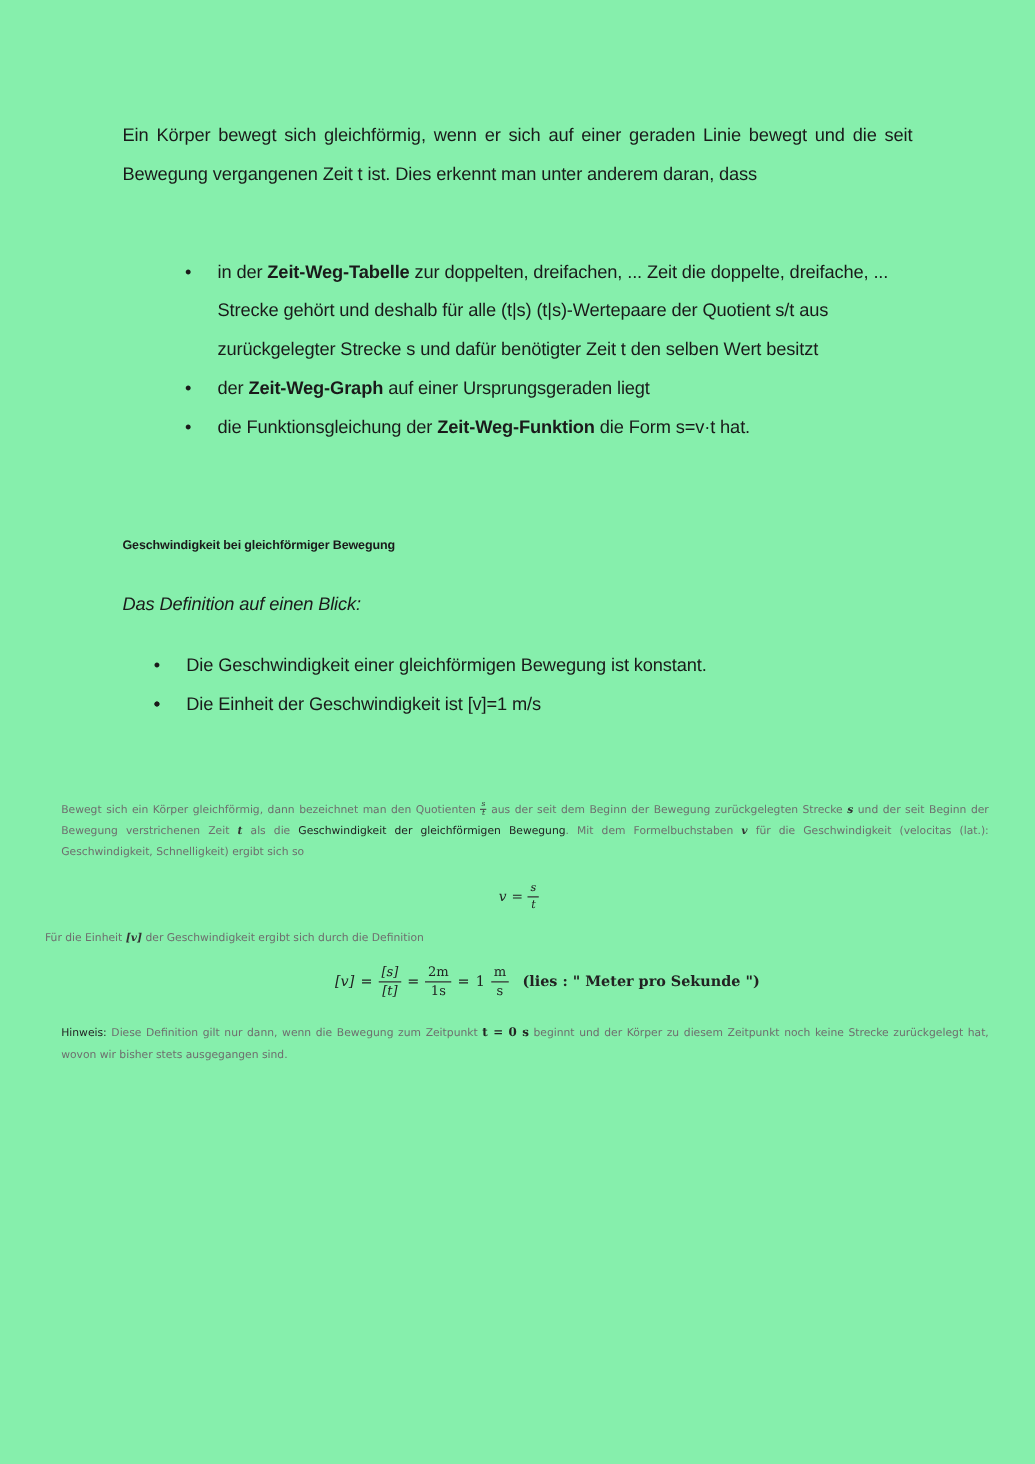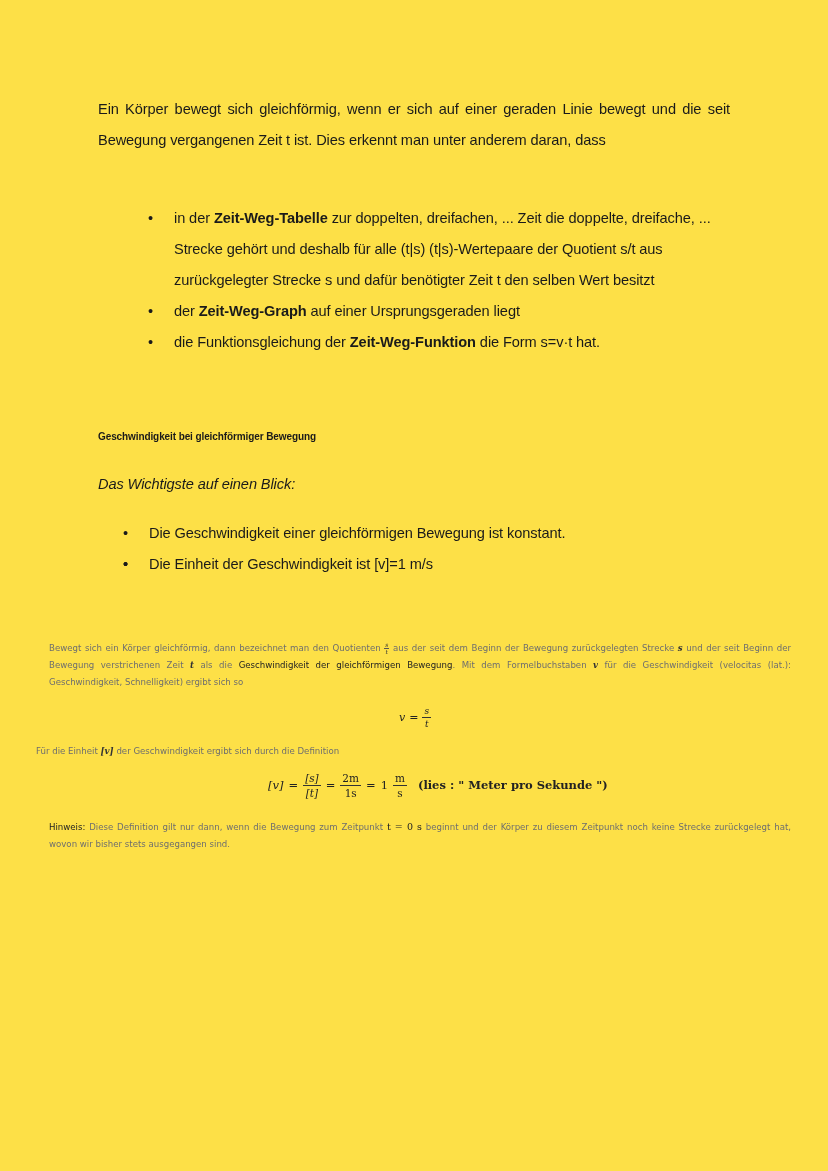--- a/index.html
+++ b/index.html
@@ -1,17 +1,17 @@
 <!DOCTYPE html>
 <html><head>
   <meta charset="utf-8">
   <style>
     html, body { margin: 0; padding: 0; background: #ffffff; }
     body { width: 828px; height: 1171px; position: relative; overflow: hidden; }
-    .page { position: absolute; left: 0; top: 0; width: 828px; height: 1171px; background: #fde047; }
+    .page { position: absolute; left: 0; top: 0; width: 828px; height: 1171px; background: #86efac; }
 
     .main {
       font-family: "Liberation Sans", sans-serif;
       color: #1a1a1a;
       font-size: 14.6px;
       letter-spacing: -0.1px;
     }
     .p1 {
       position: absolute; left: 98px; top: 94px; width: 632px;
       line-height: 31px; text-align: justify; margin: 0;
@@ -55,21 +55,21 @@
     .frac .num { border-bottom: 0.8px solid #333; padding: 0 2px; line-height: 12px; font-size: 9px; }
     .frac .den { line-height: 12px; font-size: 9px; }
 
     .w2 { position: absolute; left: 36px; top: 743px; margin: 0; }
     .eq2 { position: absolute; left: 268px; top: 771px; font-size: 11.5px; display: flex; align-items: center; gap: 5px; }
     .eq2 .var { font-style: italic; }
     .eq2 .frac .num, .eq2 .frac .den { font-size: 10.5px; line-height: 14px; }
     .eq2 .lies { font-weight: bold; margin-left: 6px; }
 
     .w3 { position: absolute; left: 49px; top: 818px; width: 742px; margin: 0; text-align: justify; }
-    .w3 .t0 { font-family: "DejaVu Serif", serif; font-weight: normal; color: #222; font-size: 9.5px; }
+    .w3 .t0 { font-family: "DejaVu Serif", serif; font-weight: bold; color: #222; font-size: 9.5px; }
   </style>
 </head>
 <body>
 
 <div class="page">
 
   <div class="main">
     <p class="p1">
       <span class="line">Ein Körper bewegt sich gleichförmig, wenn er sich auf einer geraden Linie bewegt und die seit</span>
       <span class="line last">Bewegung vergangenen Zeit t ist. Dies erkennt man unter anderem daran, dass</span>
@@ -84,21 +84,21 @@
         <span class="bullet">•</span>
         <span>der </span><b>Zeit-Weg-Graph</b><span> auf einer Ursprungsgeraden liegt</span>
       </li>
       <li>
         <span class="bullet">•</span>
         <span>die Funktionsgleichung der </span><b>Zeit-Weg-Funktion</b><span> die Form s=v·t hat.</span>
       </li>
     </ul>
 
     <h2 class="h2">Geschwindigkeit bei gleichförmiger Bewegung</h2>
-    <p class="lead">Das Wichtigste auf einen Blick:</p>
+    <p class="lead">Das Definition auf einen Blick:</p>
 
     <ul class="list2">
       <li>
         <span class="bullet">•</span>
         <span>Die Geschwindigkeit einer gleichförmigen Bewegung ist konstant.</span>
       </li>
       <li>
         <span class="bullet">•</span>
       </li>
       <li>

